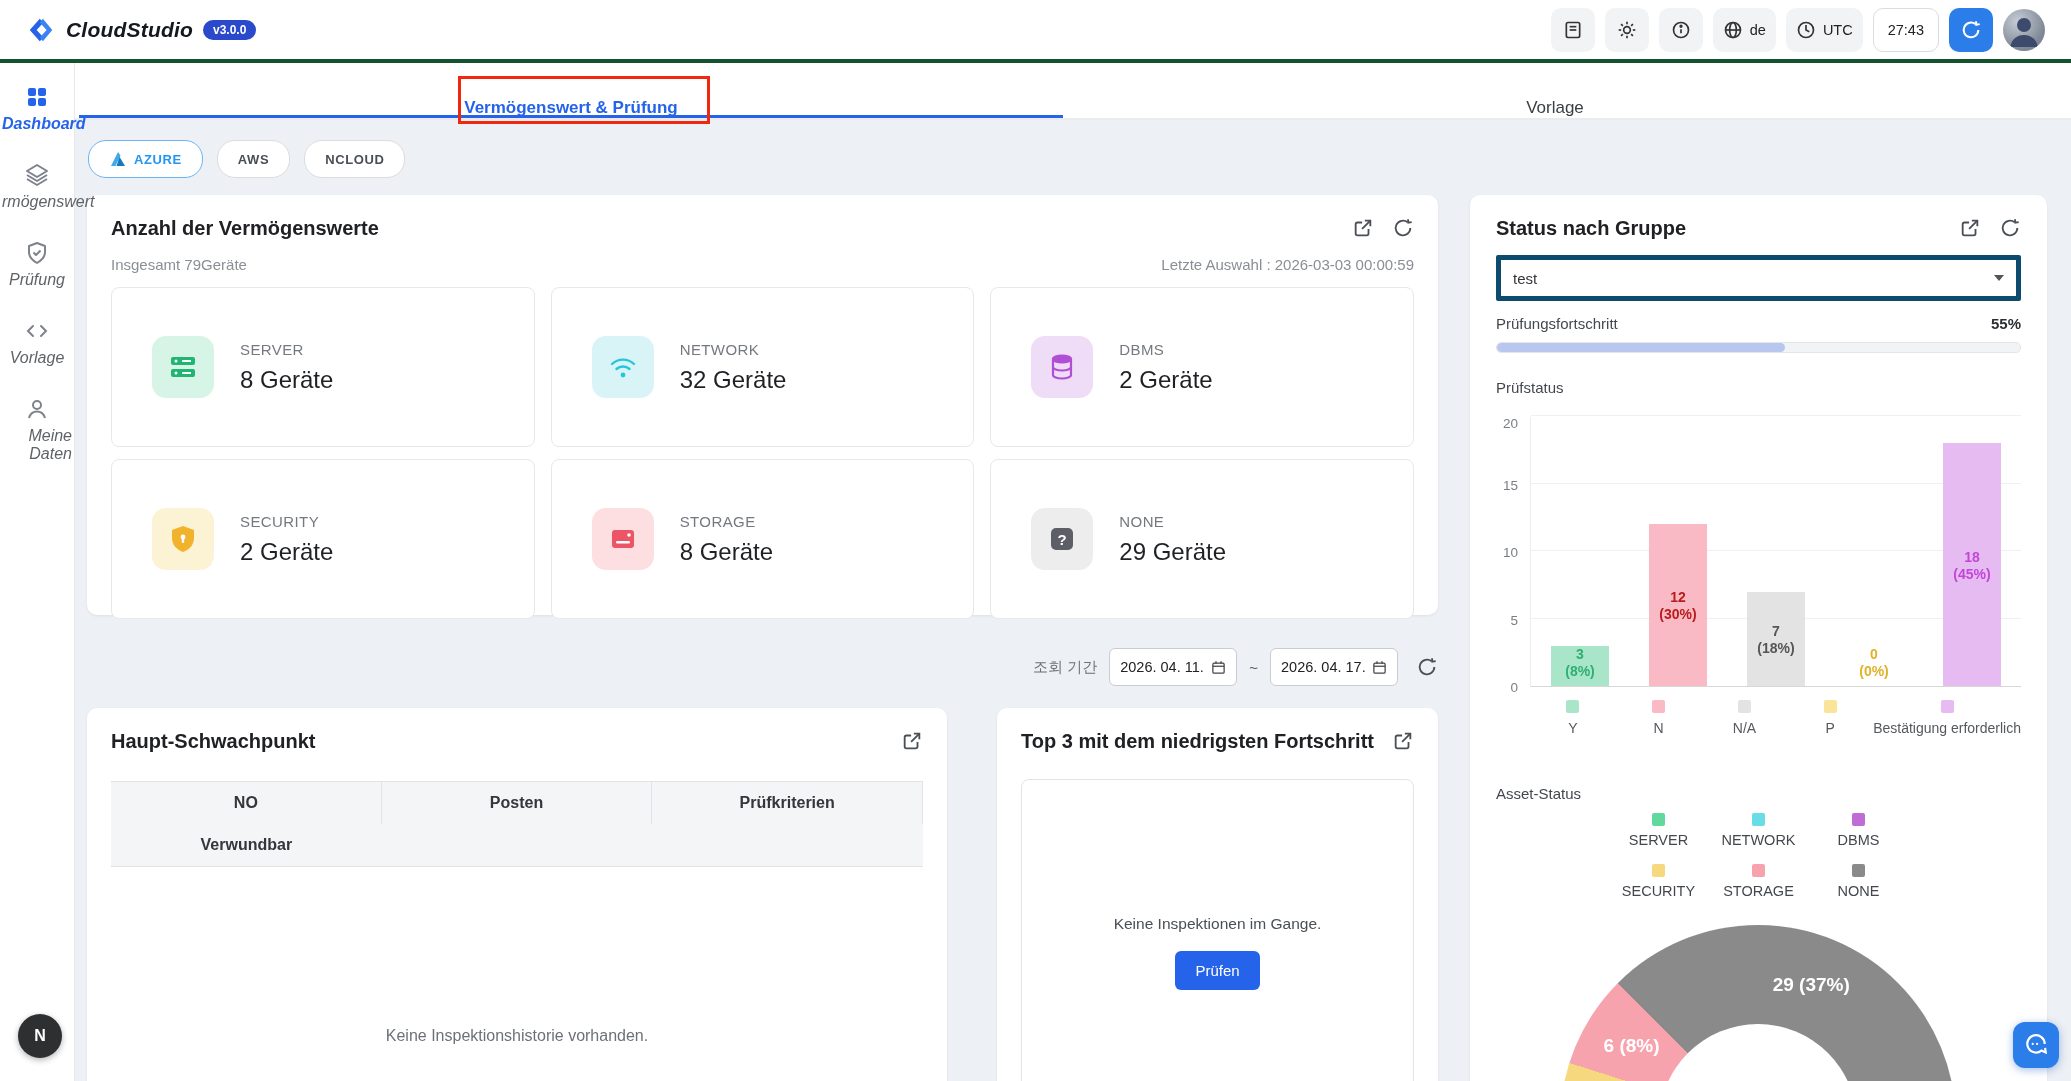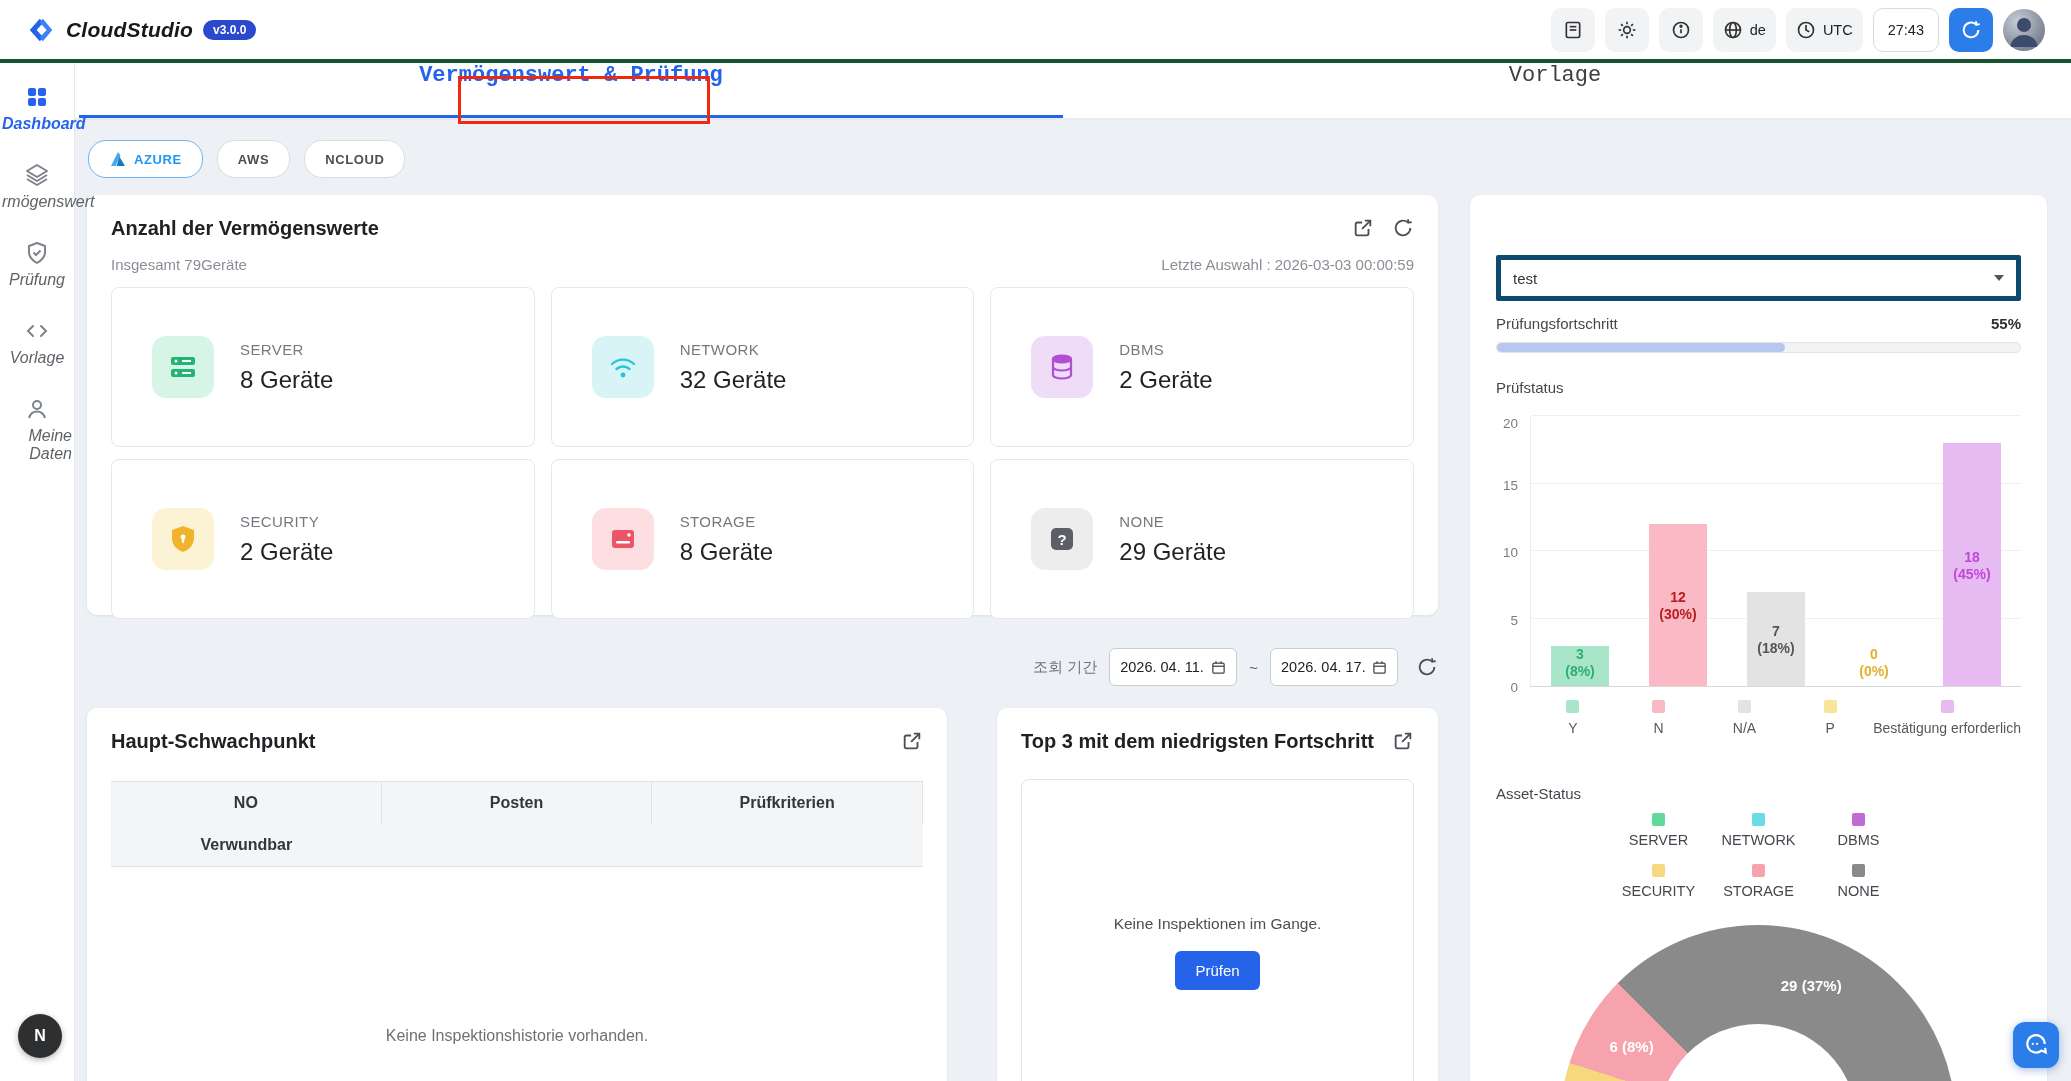--- a/index.html
+++ b/index.html
@@ -20,21 +20,21 @@
   .avatar{width:42px;height:42px;border-radius:50%;background:radial-gradient(circle at 35% 30%,#c6cdd6,#7d8694 70%);display:flex;align-items:center;justify-content:center;overflow:hidden;cursor:pointer;}
 
   
   .sidebar{position:absolute;left:0;top:63px;width:75px;height:1018px;background:#fff;border-right:1px solid #e8e8e8;display:flex;flex-direction:column;align-items:center;padding-top:14px;box-sizing:border-box;z-index:20;}
   .side-item{width:100%;height:78px;display:flex;flex-direction:column;align-items:center;justify-content:flex-start;gap:6px;cursor:pointer;padding-top:8px;box-sizing:border-box;}
   .side-item .lbl{font-size:16px;color:#5f6368;text-align:right;line-height:1.15;max-width:70px;font-style:italic;}
   .side-item.active .lbl{color:#2563eb;font-weight:700;}
 
   
   .tabstrip{position:absolute;left:75px;top:63px;right:0;height:57px;background:#fff;display:flex;padding:0 24px 0 4px;box-sizing:border-box;border-bottom:2px solid #e9ebef;z-index:10;}
-  .tab{flex:1;display:flex;align-items:flex-start;justify-content:center;font-size:22px;color:#3c4043;cursor:pointer;position:relative;font-family:Liberation Mono, monospace;}
+  .tab{flex:1;display:flex;align-items:flex-end;justify-content:center;font-size:17px;color:#3c4043;cursor:pointer;position:relative;}
   .tab.active{color:#2563eb;font-weight:600;box-shadow:inset 0 -3px 0 #2563eb;}
   .annotation-box{position:absolute;left:458px;top:76px;width:246px;height:42px;border:3px solid #f1270f;z-index:40;pointer-events:none;}
 
   
   .providers{position:absolute;left:88px;top:140px;display:flex;gap:14px;}
   .pbtn{height:36px;border-radius:18px;background:#fff;border:1px solid #dcdcdc;display:flex;align-items:center;justify-content:center;gap:8px;padding:0 20px;font-size:13px;font-weight:700;color:#4a4f55;letter-spacing:.6px;cursor:pointer;}
   .pbtn.active{border:1px solid #6cb4f2;color:#2196f3;}
 
   
   .card{position:absolute;background:#fff;border-radius:10px;box-shadow:0 1px 3px rgba(20,30,50,.07);box-sizing:border-box;}
@@ -97,21 +97,21 @@
   .cat-sq{width:13px;height:13px;border-radius:2px;}
   .cat-lb{font-size:14px;color:#55585d;white-space:nowrap;}
 
   
   .legend{position:absolute;left:26px;right:26px;top:618px;display:grid;grid-template-columns:repeat(3,100px);justify-content:center;gap:16px 0;}
   .legend-item{display:flex;flex-direction:column;align-items:center;gap:6px;}
   .legend-sq{width:13px;height:13px;border-radius:2px;}
   .legend-lb{font-size:14.5px;color:#44484e;}
   .donut{position:absolute;left:90px;top:730px;width:396px;height:396px;border-radius:50%;}
   .donut::after{content:"";position:absolute;left:99px;top:99px;width:198px;height:198px;border-radius:50%;background:#fff;}
-  .donut-label{position:absolute;transform:translate(-50%,-50%);color:#fff;font-size:15px;font-weight:700;white-space:nowrap;z-index:2;}
+  .donut-label{position:absolute;transform:translate(-50%,-50%);color:#fff;font-size:19px;font-weight:700;white-space:nowrap;z-index:2;}
 
   
   .fab-n{position:absolute;left:18px;top:1014px;width:44px;height:44px;border-radius:50%;background:#2e2f31;color:#fff;display:flex;align-items:center;justify-content:center;font-size:16px;font-weight:700;box-shadow:0 2px 6px rgba(0,0,0,.3);cursor:pointer;z-index:50;}
   .fab-chat{position:absolute;left:2013px;top:1022px;width:46px;height:46px;border-radius:12px;background:#2b7de9;display:flex;align-items:center;justify-content:center;box-shadow:0 2px 8px rgba(30,90,200,.4);cursor:pointer;z-index:50;color:#fff;}
 </style>
 </head>
 <body>
 
 <div class="page">
 
@@ -453,20 +453,38 @@
           </span>
         </span>
     </div>
     <div class="top3-box">
       <span class="top3-empty">Keine Inspektionen im Gange.</span>
       <button class="primary-btn">Prüfen</button>
     </div>
   </div>
 
   <div class="card group-card">
+    <div class="group-head">
+      <span class="card-title">Status nach Gruppe</span>
+      <span class="card-icons">
+        <span class="cicon">
+            <svg width="22" height="22" viewBox="0 0 24 24" fill="none" stroke="currentColor" stroke-width="2">
+              <path d="M18 13v5a2 2 0 0 1-2 2H6a2 2 0 0 1-2-2V8a2 2 0 0 1 2-2h5"></path>
+              <polyline points="14 4 20 4 20 10"></polyline>
+              <line x1="11" y1="13" x2="20" y2="4"></line>
+            </svg>
+          </span>
+        <span class="cicon">
+            <svg width="22" height="22" viewBox="0 0 24 24" fill="none" stroke="currentColor" stroke-width="2">
+              <path d="M20 12a8 8 0 1 1-2.9-6.2"></path>
+              <polyline points="17.5 2.5 17.8 6.3 21.5 5.6"></polyline>
+            </svg>
+          </span>
+      </span>
+    </div>
 
     <div class="group-select">
       <span>test</span>
       <span class="caret"></span>
     </div>
 
     <div class="prog-row">
       <span>Prüfungsfortschritt</span>
       <span class="prog-val">55%</span>
     </div>

